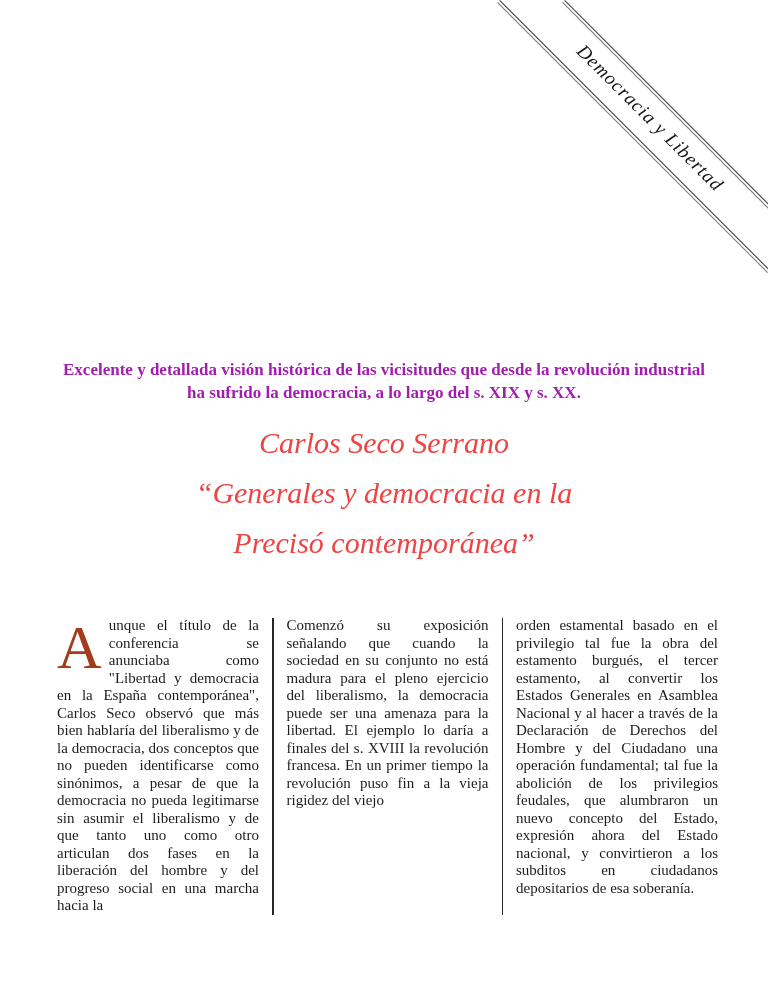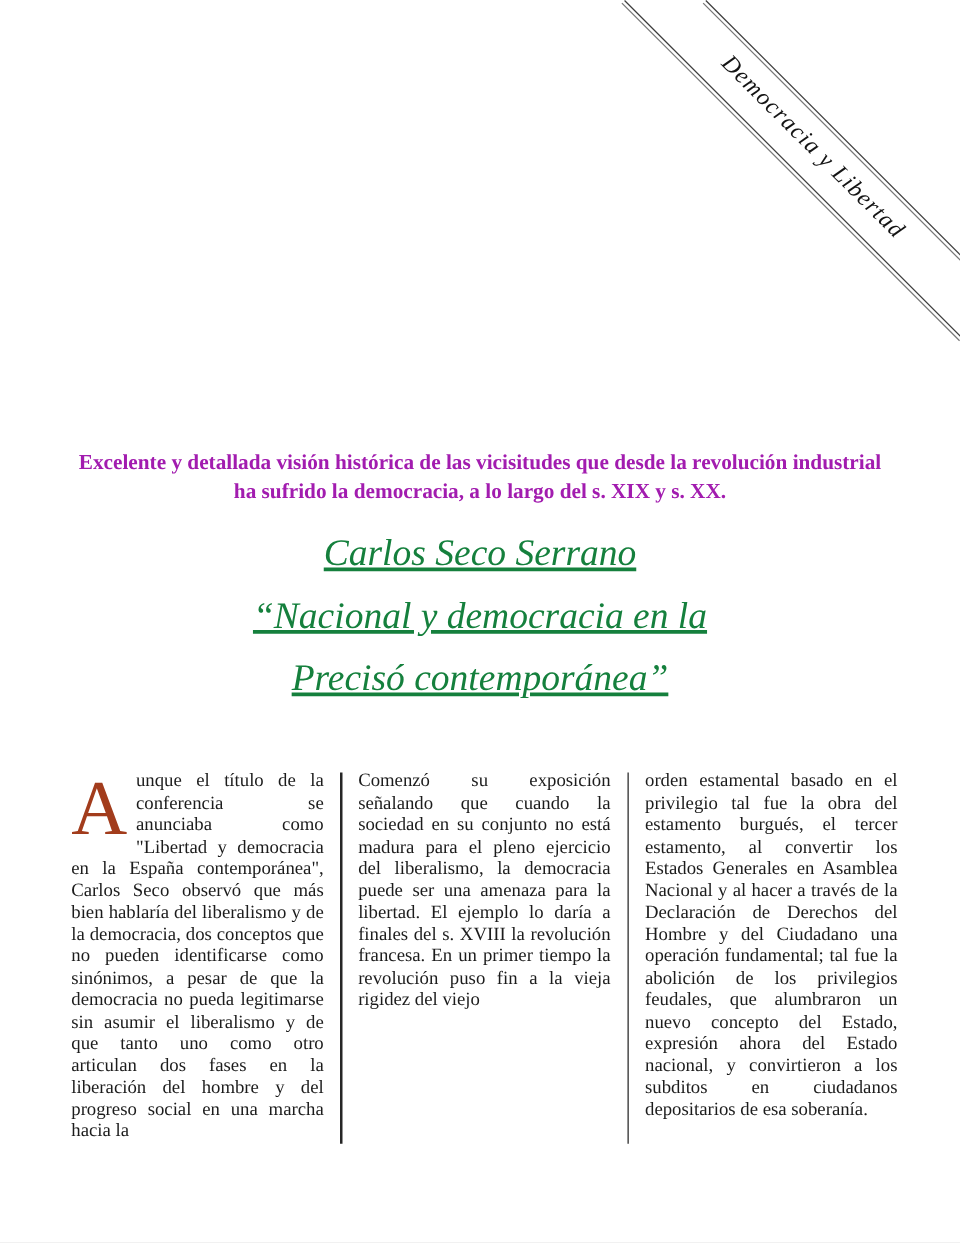--- a/index.html
+++ b/index.html
@@ -93,23 +93,23 @@
 <body>
 
 <div class="page">
 
   <div class="banner-rule outer"></div>
   <div class="banner-rule inner"></div>
   <div class="banner-text">Democracia y Libertad</div>
 
   <div class="intro">Excelente y detallada visión histórica de las vicisitudes que desde la revolución industrial ha sufrido la democracia, a lo largo del s. XIX y s. XX.</div>
 
-  <div class="article-title" style="color: #15803d; text-decoration: underline;">
+  <div class="article-title" style="color: #ef4444;">
     <div>Carlos Seco Serrano</div>
-    <div>“Nacional y democracia en la</div>
+    <div>“Generales y democracia en la</div>
     <div>Precisó contemporánea”</div>
   </div>
 
   <div class="body-columns">
 
     <div class="col">
       <p>
         <span class="dropcap" style="color: rgb(162, 60, 28);">A</span><span>unque el título de la conferencia se anunciaba como "Libertad y democracia en la España contemporánea", Carlos Seco observó que más bien hablaría del liberalismo y de la democracia, dos conceptos que no pueden identificarse como sinónimos, a pesar de que la democracia no pueda legitimarse sin asumir el liberalismo y de que tanto uno como otro articulan dos fases en la liberación del hombre y del progreso social en una marcha hacia la</span>
       </p>
     </div>

